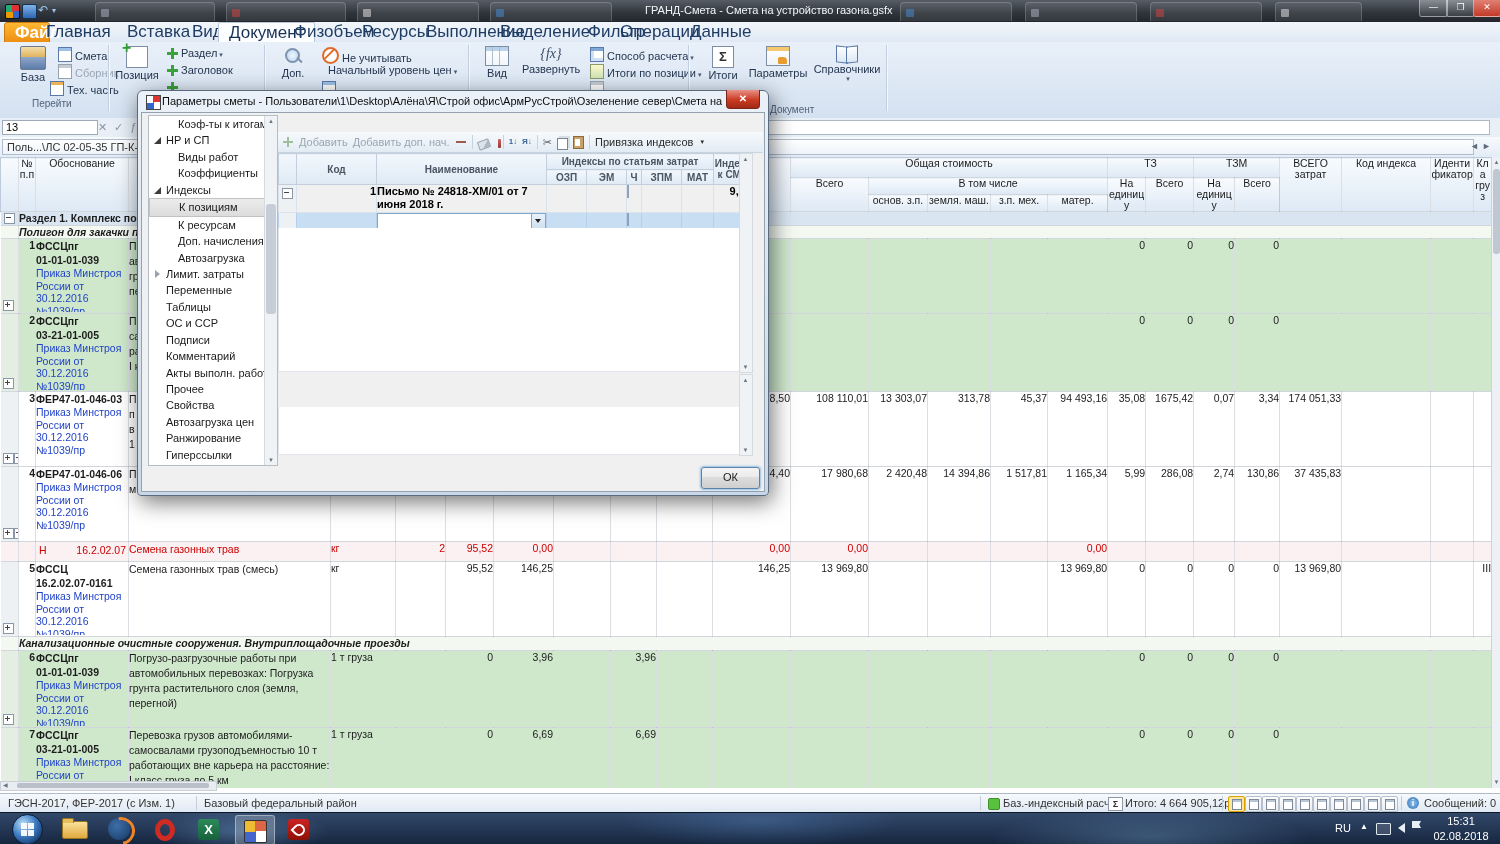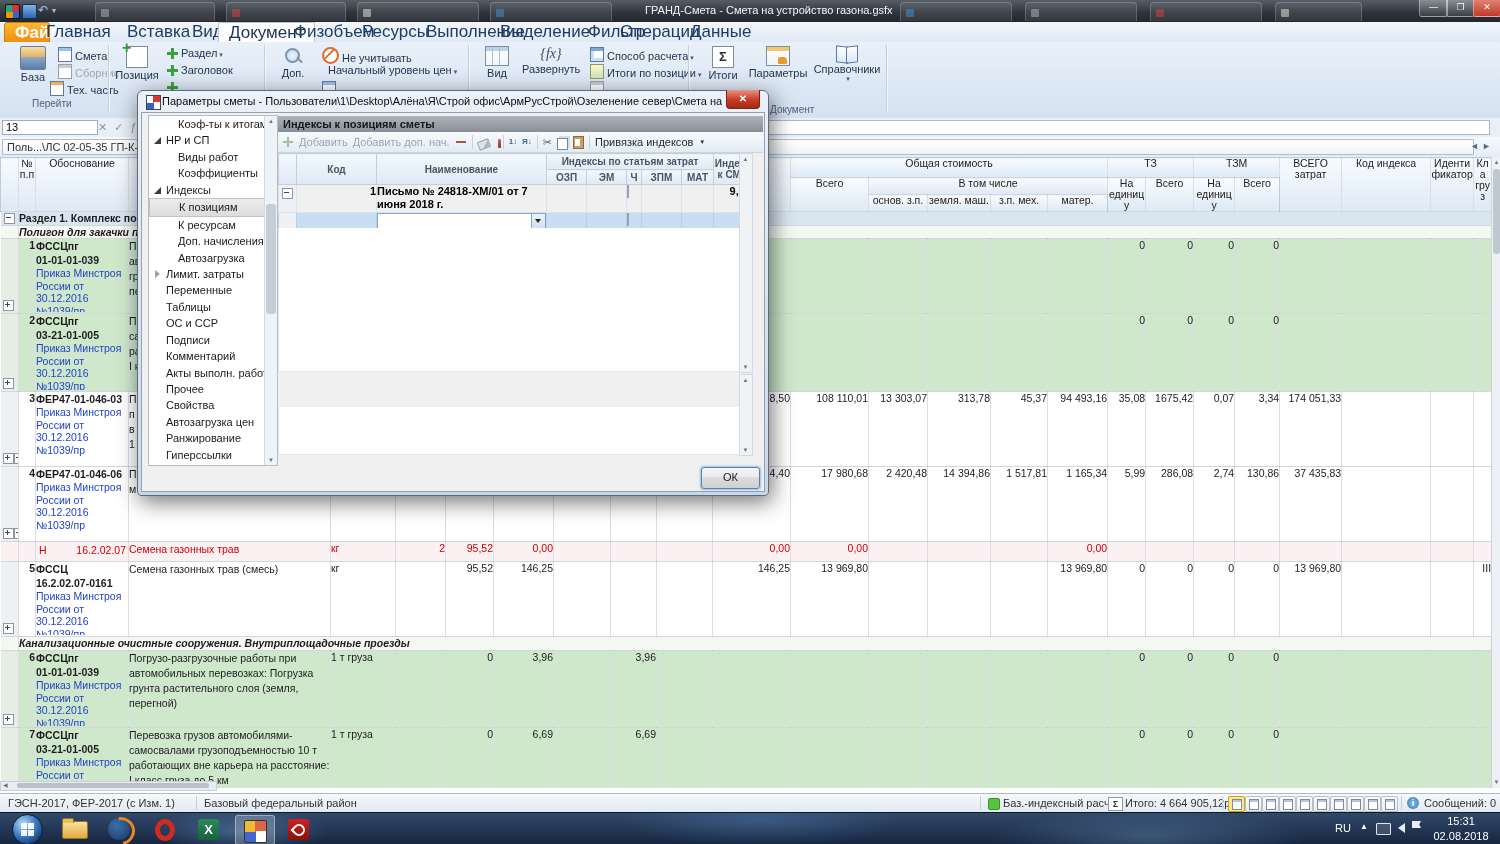--- a/index.html
+++ b/index.html
@@ -889,21 +889,20 @@
         <div class="titem">
             <span class="lbl1">Гиперссылки</span>
           </div>
         <div class="sb">
           <span class="arr" style="top:2px">▲</span>
           <span class="thumb"></span>
           <span class="arr" style="bottom:2px">▼</span>
         </div>
       </div>
 
-      <div class="dpanelhdr">Индексы к позициям сметы</div>
       <div class="dtoolbar">
         <span class="ti ti-plus"></span>
         <span>Добавить</span>
         <span>Добавить доп. нач.</span>
         <span class="ti ti-minus"></span>
         <span class="tsep"></span>
         <span class="ti ti-eraser"></span>
         <span class="ti ti-brush"></span>
         <span class="tsep"></span>
         <span class="ti ti-sort">1↓</span>

